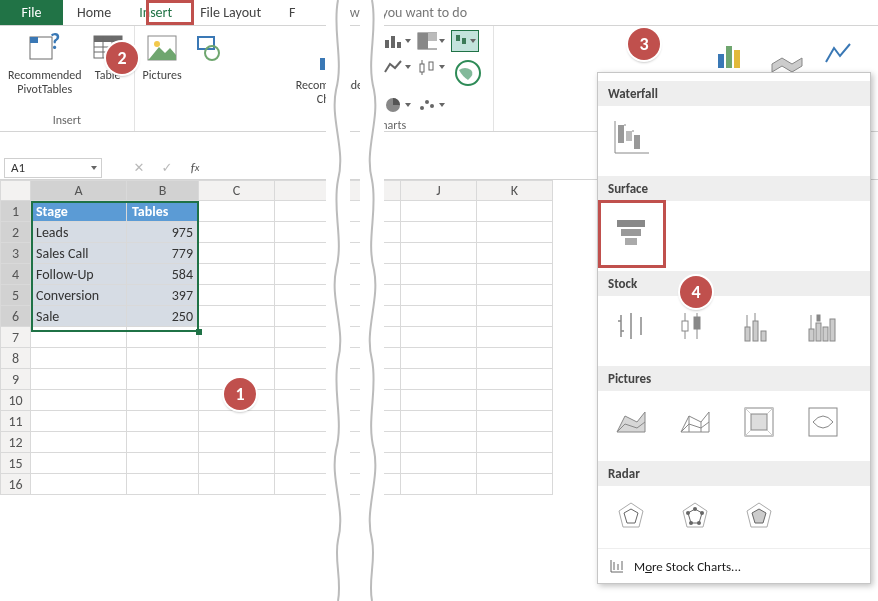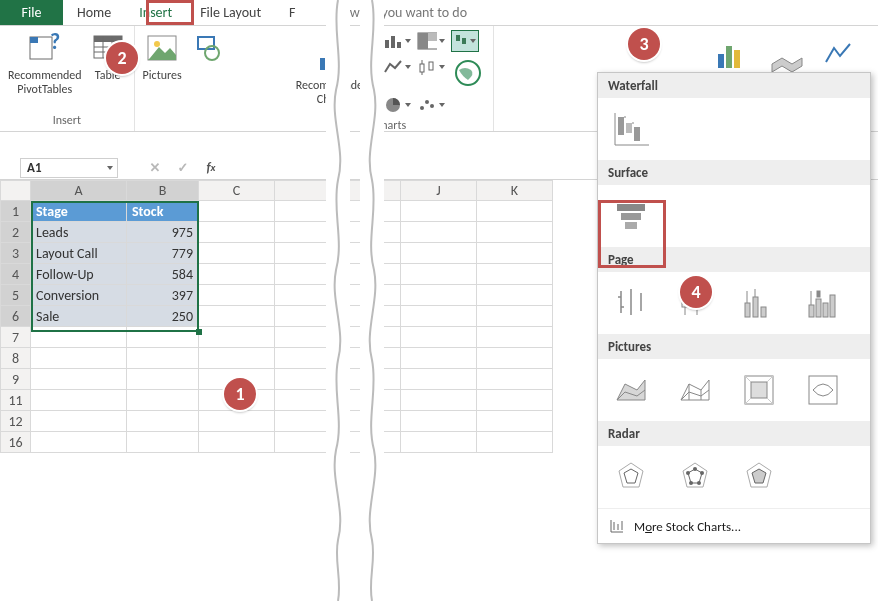--- a/index.html
+++ b/index.html
@@ -24,21 +24,21 @@
   .chart-mini { width:28px; height:22px; display:flex; align-items:center; justify-content:center; cursor:pointer; }
   .drop-tri { width:0;height:0;border-left:3px solid transparent;border-right:3px solid transparent;border-top:4px solid #666; margin-left:2px; display:inline-block; vertical-align:middle;}
 
   
   .tear { position:absolute; top:0; width:24px; height:100%; background:#fff; }
   .tear.left { left:326px; }
   .tear.right { left:360px; }
   .tear svg { width:100%; height:100%; }
 
   
-  .fbar { display:flex; align-items:center; height:24px; border-bottom:1px solid #d4d4d4; font-size:13px; padding:2px 20px; gap:2px;font-weight:bold; }
+  .fbar { display:flex; align-items:center; height:24px; border-bottom:1px solid #d4d4d4; font-size:13px; padding:2px 4px; gap:2px; }
   .namebox { width:98px; border:1px solid #cfcfcf; height:20px; display:flex; align-items:center; padding:0 4px 0 6px; justify-content:space-between; }
   .fxbtn { width:26px; height:20px; display:flex; align-items:center; justify-content:center; color:#8a8a8a; }
   .fxbtn.disabled { opacity:0.6; }
   .fx-italic { font-style:italic; color:#555; }
   .formula-input { flex:1; height:20px; border:none; }
 
   
   .gridwrap { position:relative; }
   table.grid { border-collapse:collapse; font-size:14px; }
   table.grid th, table.grid td { border:1px solid #d9d9d9; }
@@ -52,21 +52,21 @@
   .wN { width:76px; }
   .tblhdr { background:#5b9bd5; color:#fff; font-weight:bold; }
   .tblsel { background:#d6dce4; }
   .numr { text-align:right; }
 
   .selborder { position:absolute; border:2px solid #1f7246; pointer-events:none; }
   .fillhandle { position:absolute; width:6px; height:6px; background:#1f7246; }
 
   
   .gallery { position:absolute; left:597px; top:72px; width:274px; background:#fff; border:1px solid #c6c6c6; box-shadow:2px 2px 6px rgba(0,0,0,.25); }
-  .gal-h { background:#eeeeee; padding:5px 10px; font-weight:600; font-size:13px; color:#444; }
+  .gal-h { background:#eeeeee; padding:5px 10px; font-weight:600; font-size:13px; color:#444;margin-top:8px; }
   .gal-body { padding:8px 10px; display:flex; gap:18px; flex-wrap:wrap; }
   .gal-item { width:46px; height:46px; display:flex; align-items:center; justify-content:center; cursor:pointer; }
   .gal-foot { display:flex; align-items:center; gap:8px; padding:8px 10px; border-top:1px solid #eee; font-size:13px; color:#1a1a1a; cursor:pointer;}
   .gal-foot span.u { text-decoration:underline; }
 
   
   .call { position:absolute; width:32px; height:32px; border-radius:50%; background:#c0504d; color:#fff; font-size:18px; font-weight:bold; display:flex; align-items:center; justify-content:center; box-shadow:0 0 0 2px #fff, 0 2px 3px rgba(0,0,0,.4); }
 
   .redbox { position:absolute; border:3px solid #c0504d; pointer-events:none; }
 
@@ -273,40 +273,40 @@
     <th class="colhead seltop wB">B</th>
     <th class="colhead wC">C</th>
     <th class="colhead" style="width:50px;border-right:none;"></th>
     <th class="colhead wN" style="border-left:none;">I</th>
     <th class="colhead wN">J</th>
     <th class="colhead wN">K</th>
   </tr>
   <tr>
           <th class="rowhead selside">1</th>
     <td class="cell tblhdr">Stage</td>
-    <td class="cell tblhdr">Stock</td>
+    <td class="cell tblhdr">Tables</td>
     <td class="cell"></td>
           <td class="cell" style="border-right:none;"></td>
           <td class="cell" style="border-left:none;"></td>
           <td class="cell"></td>
           <td class="cell"></td>
         </tr>
   <tr>
           <th class="rowhead selside">2</th>
     <td class="cell tblsel">Leads</td>
     <td class="cell tblsel numr">975</td>
     <td class="cell"></td>
           <td class="cell" style="border-right:none;"></td>
           <td class="cell" style="border-left:none;"></td>
           <td class="cell"></td>
           <td class="cell"></td>
         </tr>
   <tr>
           <th class="rowhead selside">3</th>
-    <td class="cell tblsel">Layout Call</td>
+    <td class="cell tblsel">Sales Call</td>
     <td class="cell tblsel numr">779</td>
     <td class="cell"></td>
           <td class="cell" style="border-right:none;"></td>
           <td class="cell" style="border-left:none;"></td>
           <td class="cell"></td>
           <td class="cell"></td>
         </tr>
   <tr>
           <th class="rowhead selside">4</th>
     <td class="cell tblsel">Follow-Up</td>
@@ -361,31 +361,51 @@
           <th class="rowhead">9</th>
           <td class="cell"></td>
           <td class="cell"></td>
           <td class="cell"></td>
           <td class="cell" style="border-right:none;"></td>
           <td class="cell" style="border-left:none;"></td>
           <td class="cell"></td>
           <td class="cell"></td>
         </tr>
   <tr>
+          <th class="rowhead">10</th>
+          <td class="cell"></td>
+          <td class="cell"></td>
+          <td class="cell"></td>
+          <td class="cell" style="border-right:none;"></td>
+          <td class="cell" style="border-left:none;"></td>
+          <td class="cell"></td>
+          <td class="cell"></td>
+        </tr>
+  <tr>
           <th class="rowhead">11</th>
           <td class="cell"></td>
           <td class="cell"></td>
           <td class="cell"></td>
           <td class="cell" style="border-right:none;"></td>
           <td class="cell" style="border-left:none;"></td>
           <td class="cell"></td>
           <td class="cell"></td>
         </tr>
   <tr>
           <th class="rowhead">12</th>
+          <td class="cell"></td>
+          <td class="cell"></td>
+          <td class="cell"></td>
+          <td class="cell" style="border-right:none;"></td>
+          <td class="cell" style="border-left:none;"></td>
+          <td class="cell"></td>
+          <td class="cell"></td>
+        </tr>
+  <tr>
+          <th class="rowhead">15</th>
           <td class="cell"></td>
           <td class="cell"></td>
           <td class="cell"></td>
           <td class="cell" style="border-right:none;"></td>
           <td class="cell" style="border-left:none;"></td>
           <td class="cell"></td>
           <td class="cell"></td>
         </tr>
   <tr>
           <th class="rowhead">16</th>
@@ -433,21 +453,21 @@
   <div class="gal-h">Surface</div>
   <div class="gal-body">
     <div class="gal-item">
       <svg width="40" height="40">
           <rect x="6" y="8" width="28" height="7" fill="#888"></rect>
           <rect x="10" y="17" width="20" height="7" fill="#999"></rect>
           <rect x="14" y="26" width="12" height="7" fill="#aaa"></rect>
         </svg>
     </div>
   </div>
-  <div class="gal-h">Page</div>
+  <div class="gal-h">Stock</div>
   <div class="gal-body">
     <div class="gal-item">
         <svg width="40" height="40">
           <g stroke="#888" stroke-width="1.5">
             <line x1="10" y1="8" x2="10" y2="30"></line>
             <line x1="7" y1="14" x2="10" y2="14"></line>
             <line x1="10" y1="24" x2="13" y2="24"></line>
             <line x1="20" y1="6" x2="20" y2="32"></line>
             <line x1="30" y1="10" x2="30" y2="28"></line>
           </g>

